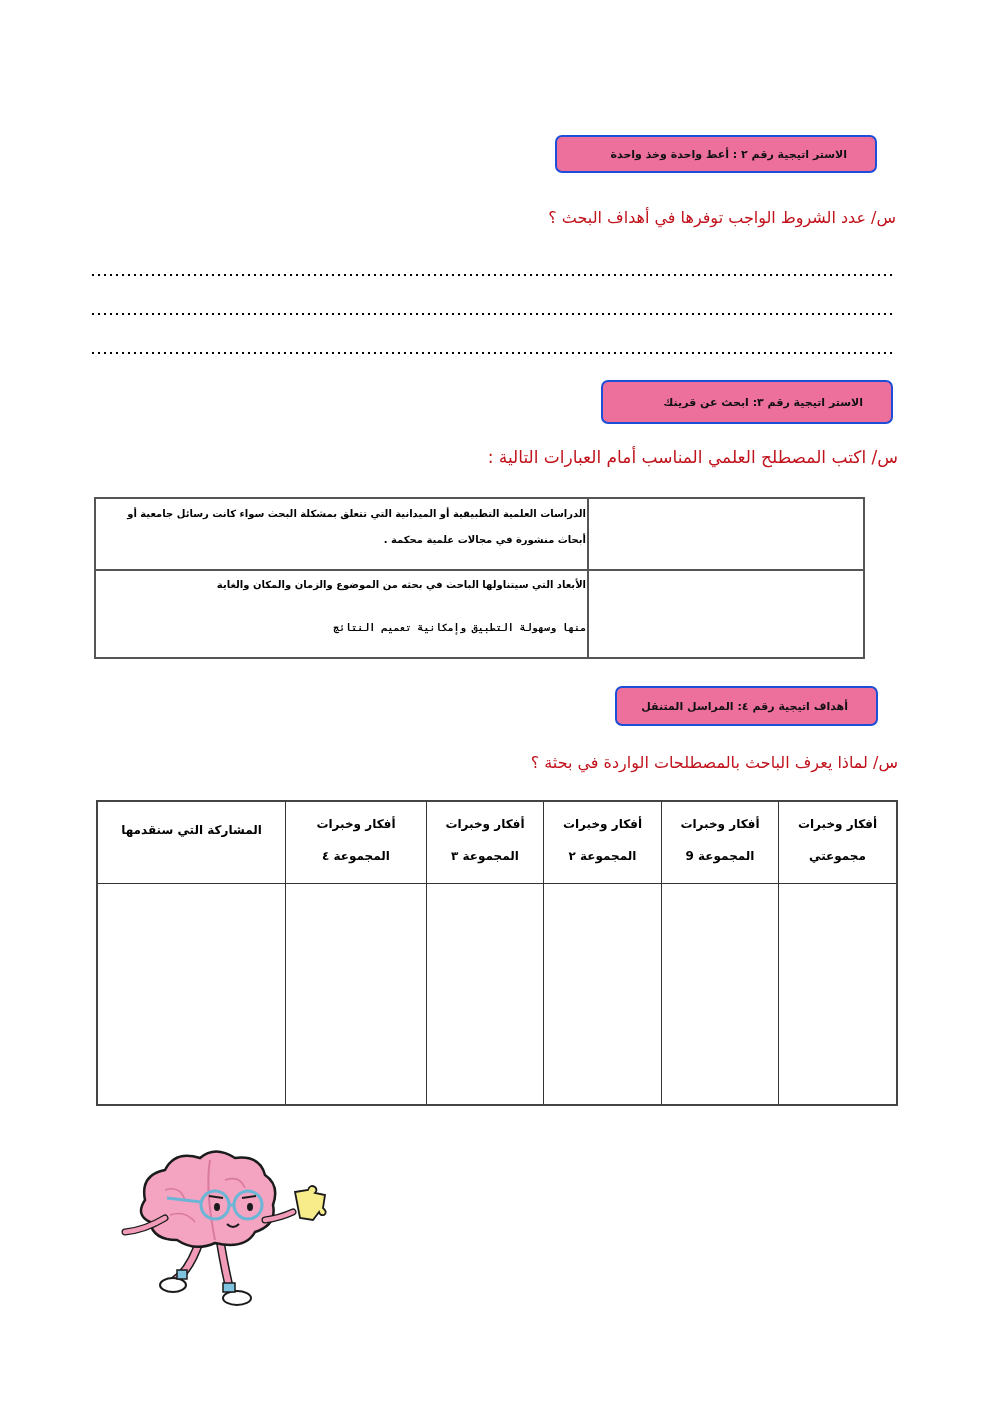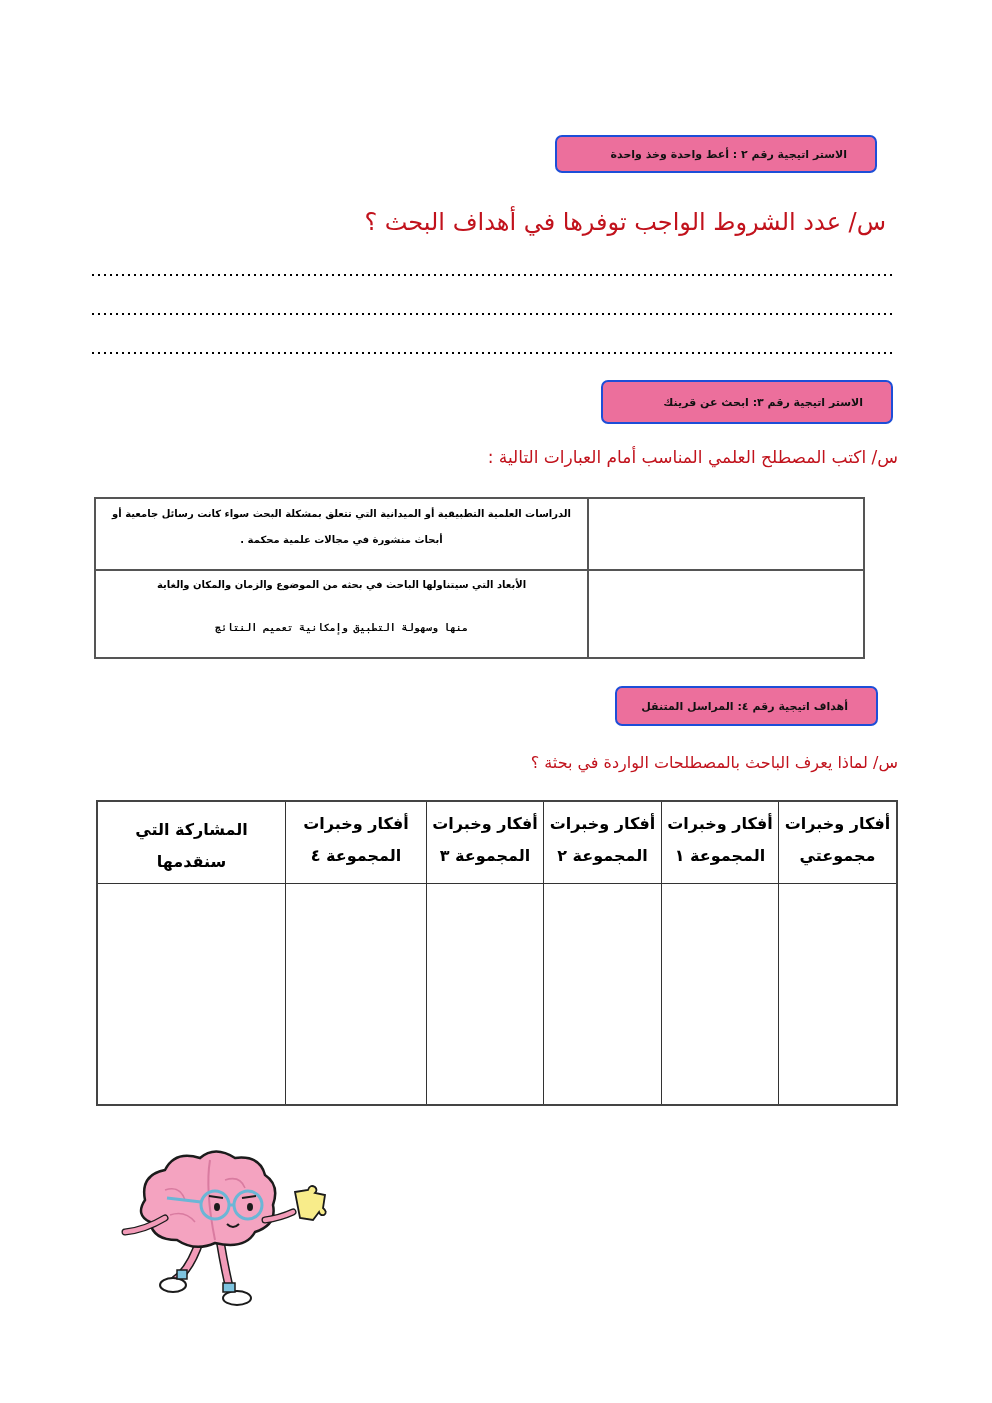--- a/index.html
+++ b/index.html
@@ -12,34 +12,34 @@
   .question {
     position:absolute; direction:rtl; color:#c1121c; text-align:right; white-space:nowrap;
   }
   .dots {
     position:absolute; left:90px; width:806px; height:2px;
     background-image: radial-gradient(circle, #000 0.9px, transparent 1.1px);
     background-size:6px 2px; background-repeat:repeat-x;
   }
   table { border-collapse:collapse; position:absolute; direction:rtl; }
   .t1 td { border:2px solid #555; }
-  .t1 td.stmt { font-size:10px; font-weight:bold; text-align:center; line-height:26px; vertical-align:top; padding-top:2px; }
+  .t1 td.stmt { font-size:10px; font-weight:bold; text-align:right; line-height:26px; vertical-align:top; padding-top:2px; }
   .t2 th, .t2 td { border:1px solid #333; }
-  .t2 th { font-size:16px; font-weight:bold; text-align:center; vertical-align:top; padding-top:6px; line-height:32px; }
+  .t2 th { font-size:12px; font-weight:bold; text-align:center; vertical-align:top; padding-top:6px; line-height:32px; }
   .t2 { border:2px solid #444; }
   .brain { position:absolute; left:105px; top:1140px; width:235px; height:175px; }
 </style>
 </head>
 <body>
 
 <div class="strategy-box" style="left:555px; top:135px; width:322px; height:38px;">
   <span>الاستر اتيجية رقم ٢ : أعط واحدة وخذ واحدة</span>
 </div>
 
-<div class="question" style="right:106px; top:208px; font-size:24px;margin-left:20px;">س/ عدد الشروط الواجب توفرها في أهداف البحث ؟</div>
+<div class="question" style="right:96px; top:208px; font-size:16px;margin-left:20px;">س/ عدد الشروط الواجب توفرها في أهداف البحث ؟</div>
 
 <div class="dots" style="top:274px;"></div>
 <div class="dots" style="top:313px;"></div>
 <div class="dots" style="top:352px;"></div>
 
 <div class="strategy-box" style="left:601px; top:380px; width:292px; height:44px;">
   <span>الاستر اتيجية رقم  ٣: ابحث عن قرينك</span>
 </div>
 
 <div class="question" style="right:94px; top:447px; font-size:17px;">س/ اكتب المصطلح العلمي المناسب أمام العبارات التالية :</div>
@@ -71,21 +71,21 @@
 
 <table class="t2" style="left:96px; top:800px; width:802px;">
   <tbody>
       <tr style="height:82px;">
     <th style="width:115px;">
           <div>أفكار وخبرات</div>
           <div>مجموعتي</div>
         </th>
     <th style="width:114px;">
           <div>أفكار وخبرات</div>
-          <div>المجموعة ١</div>
+          <div>المجموعة 9</div>
         </th>
     <th style="width:115px;">
           <div>أفكار وخبرات</div>
           <div>المجموعة ٢</div>
         </th>
     <th style="width:114px;">
           <div>أفكار وخبرات</div>
           <div>المجموعة ٣</div>
         </th>
     <th style="width:138px;">

